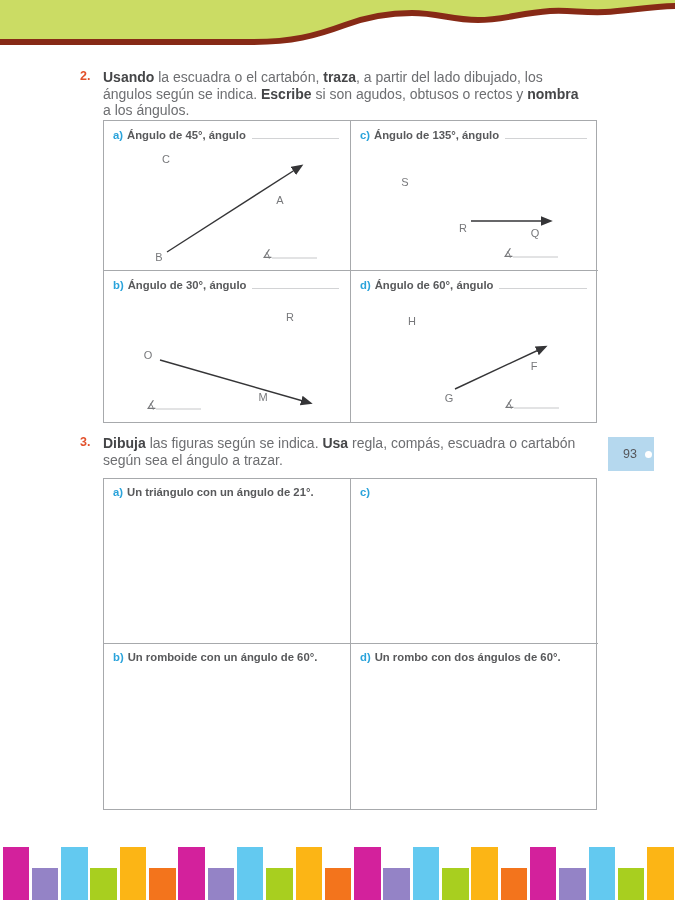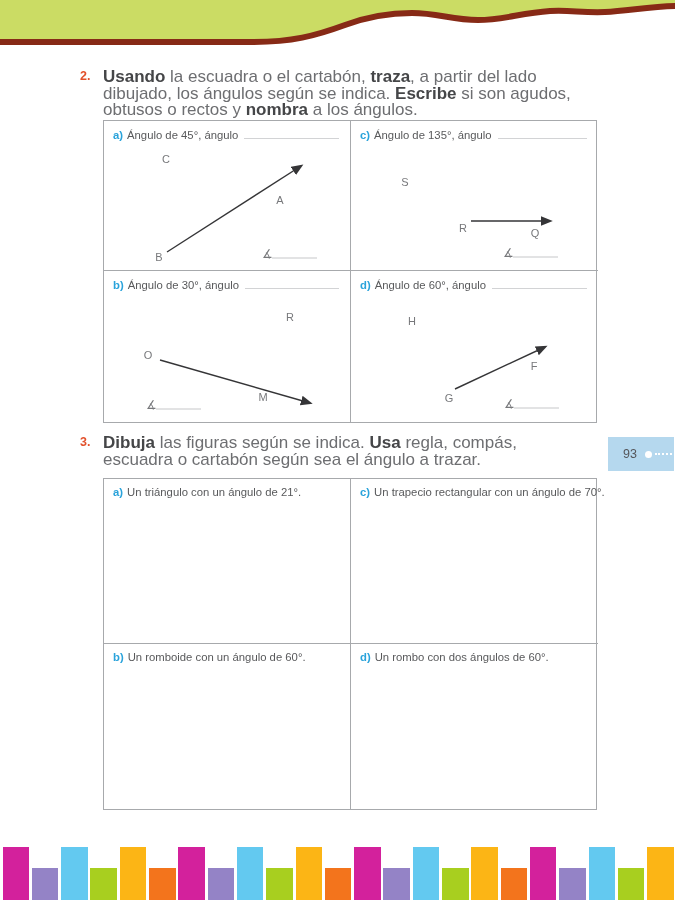--- a/index.html
+++ b/index.html
@@ -10,50 +10,50 @@
     -webkit-font-smoothing:antialiased;
   }
   
   .top-wave{position:absolute;top:0;left:0;width:675px;height:50px;}
   
   .exercise{position:absolute;left:80px;width:520px;display:flex;}
   .ex-num{
     width:23px;flex:0 0 23px;font-size:12.5px;font-weight:bold;color:#e2512c;
   }
   .ex-text{
-    font-size:17px;line-height:16.5px;color:#6d6e71;width:478px;
+    font-size:14px;line-height:16.5px;color:#6d6e71;width:478px;
   }
   .ex-text .b{font-weight:bold;color:#454648;}
   
   .grid-table{
     position:absolute;left:103px;width:494px;
     display:grid;grid-template-columns:247px 247px;
     border:1px solid #a7a9ac;box-sizing:border-box;background:#fff;
   }
   .cell{position:relative;box-sizing:border-box;}
   .cell.col-left{border-right:1px solid #a7a9ac;}
   .cell.row-top{border-bottom:1px solid #a7a9ac;}
   .cell-header{
     display:flex;align-items:baseline;
     padding:7px 9px 0 9px;font-size:11.3px;color:#58595b;
   }
   .cell-label{font-weight:bold;color:#2aa3db;margin-right:4px;flex:0 0 auto;}
-  .cell-title{flex:0 0 auto;}
+  .cell-title{flex:0 0 auto;font-weight:bold;}
   .cell-rule{
     flex:1 1 auto;border-bottom:1px solid #d2d3d5;margin:0 2px 3px 6px;height:10px;
   }
   .cell-svg{position:absolute;left:0;top:0;}
   .draw-label{font-size:11px;fill:#77787b;}
   .angle-glyph{font-size:12px;fill:#77787b;}
   .draw-line{stroke:#353537;stroke-width:1.4;fill:none;}
   .blank-line{stroke:#c6c7c9;stroke-width:1;}
   .arrow-head{fill:#353537;}
   
   .page-tab{
-    position:absolute;left:608px;top:437px;width:66px;height:34px;
+    position:absolute;left:608px;top:437px;width:46px;height:34px;
     background:#b5d8ee;display:flex;align-items:center;
   }
   .page-tab .num{font-size:12.5px;color:#55565a;margin-left:15px;}
   .page-tab .dot{
     width:7px;height:7px;border-radius:50%;background:#ffffff;margin-left:8px;flex:0 0 auto;
   }
   .page-tab .dots{
     flex:1 1 auto;border-top:2px dotted #ffffff;margin:0 2px 0 3px;height:0;
   }
   
@@ -176,21 +176,20 @@
 <div class="grid-table" style="top:478px;grid-template-rows:165px 165px;">
   <div class="cell col-left row-top">
     <div class="cell-header">
       <span class="cell-label">a)</span>
       <span class="cell-title">Un triángulo con un ángulo de 21°.</span>
     </div>
   </div>
   <div class="cell row-top">
     <div class="cell-header">
       <span class="cell-label">c)</span>
-      <span class="cell-title">Un trapecio rectangular con un ángulo de 70°.</span>
     </div>
   </div>
   <div class="cell col-left">
     <div class="cell-header">
       <span class="cell-label">b)</span>
       <span class="cell-title">Un romboide con un ángulo de 60°.</span>
     </div>
   </div>
   <div class="cell">
     <div class="cell-header">

